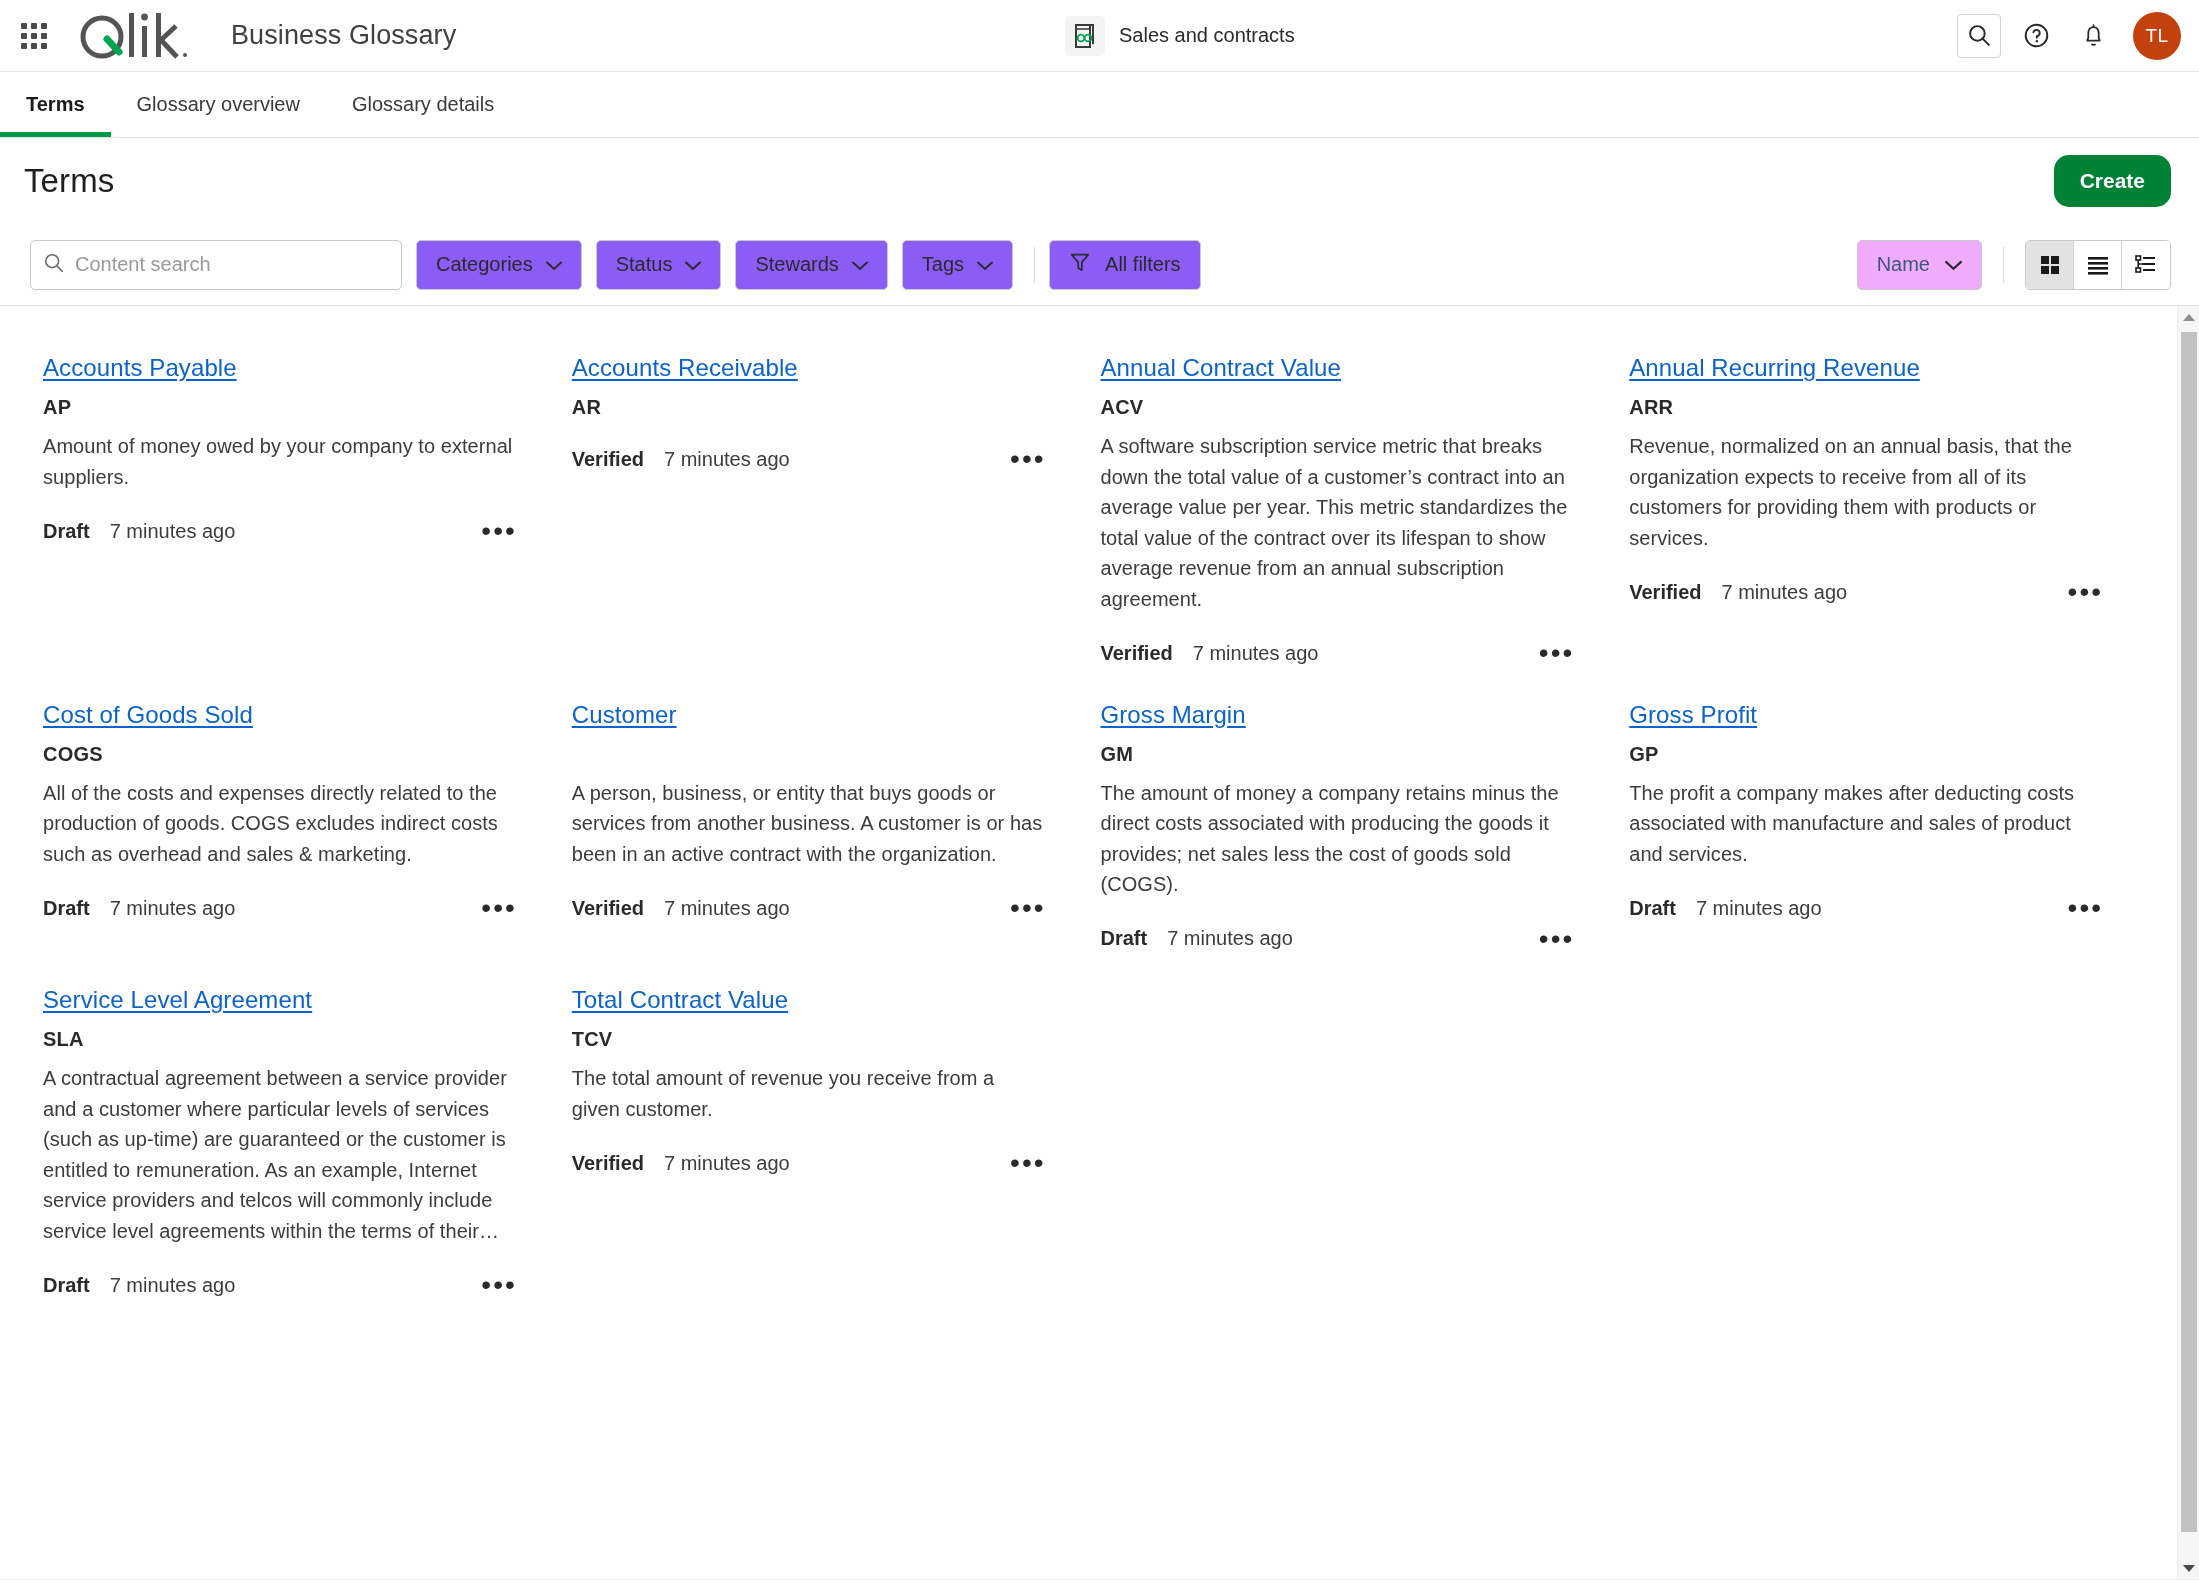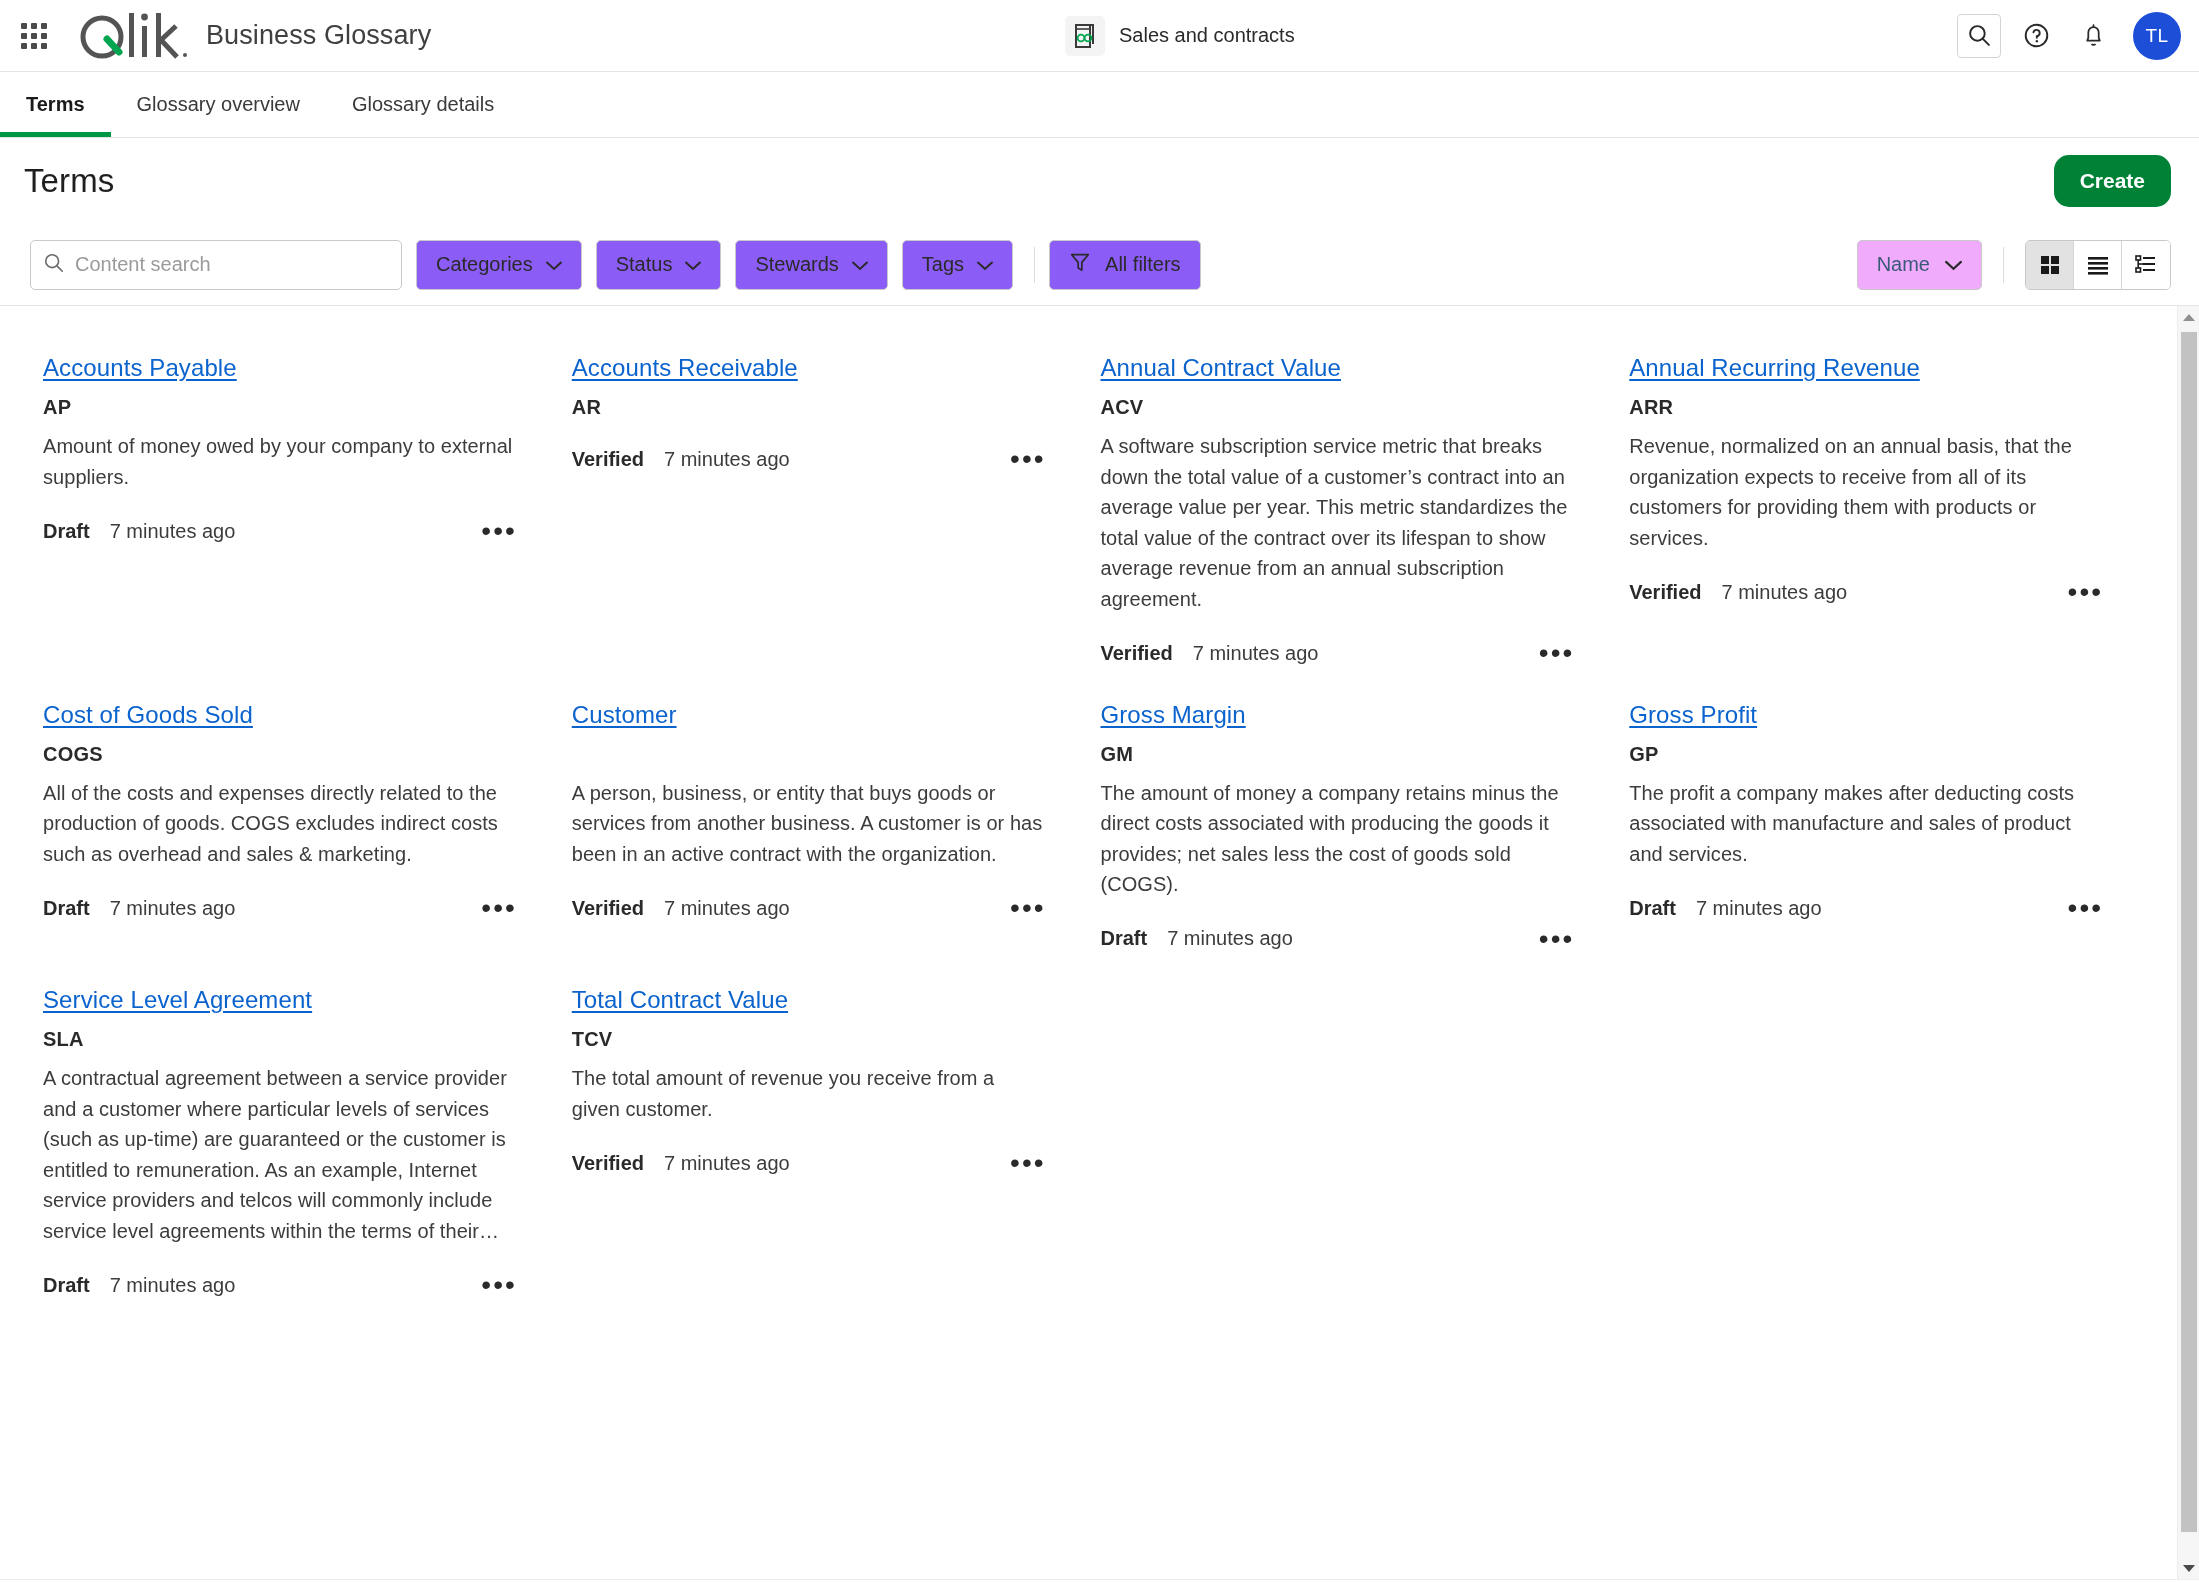--- a/index.html
+++ b/index.html
@@ -41,21 +41,21 @@
     line-height: 1;
     color: #545454;
     font-family: "DejaVu Sans", sans-serif;
     font-weight: 400;
     position: relative;
     top: -1px;
   }
   .qlik-logo svg { display: block; }
 
   .app-title {
-    margin-left: 11px;
+    margin-left: 36px;
     font-size: 27px;
     color: #404040;
     font-weight: 400;
     letter-spacing: .1px;
   }
 
   .space-chip {
     position: absolute;
     left: 1065px;
     top: 50%;
@@ -90,21 +90,21 @@
     display: flex; align-items: center; justify-content: center;
     border-radius: 4px;
     cursor: pointer;
     background: transparent;
     border: 1px solid transparent;
   }
   .icon-btn.boxed { border: 1px solid #d4d4d4; }
   .avatar {
     width: 48px; height: 48px;
     border-radius: 50%;
-    background: #1d4ed8;
+    background: #c2410c;
     color: #fff;
     display: flex; align-items: center; justify-content: center;
     font-size: 19px;
     letter-spacing: .5px;
     cursor: pointer;
     margin-left: 5px;
   }
 
   
   .tabs {

